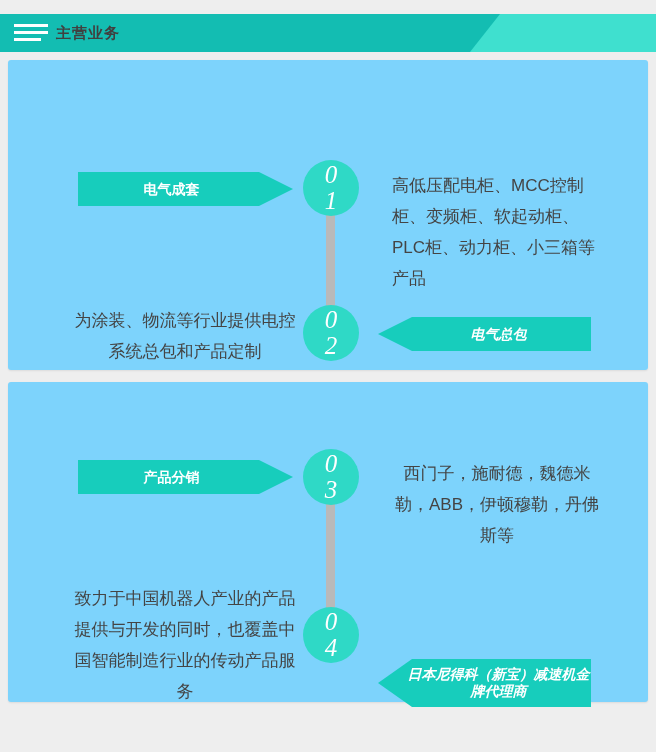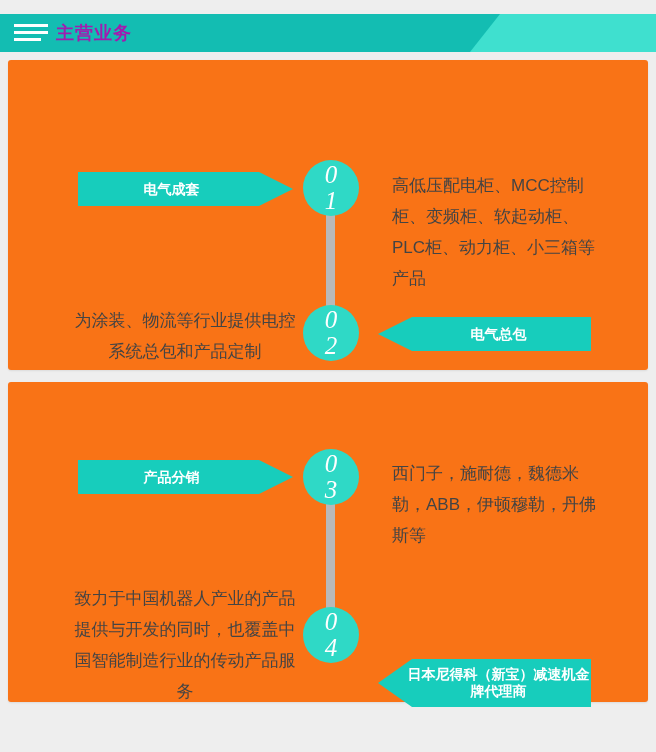--- a/index.html
+++ b/index.html
@@ -57,33 +57,33 @@
     background: #ffffff;
     margin-bottom: 4px;
   }
   .header-lines span:nth-child(1) { width: 34px; }
   .header-lines span:nth-child(2) { width: 34px; }
   .header-lines span:nth-child(3) { width: 27px; }
   .header-title {
     position: absolute;
     left: 56px;
     top: 9px;
-    color: #a21caf;
-    font-size: 18px;
+    color: #404040;
+    font-size: 15px;
     font-weight: bold;
     letter-spacing: 1px;
     line-height: 20px;
   }
 
   
   .card {
     position: absolute;
     left: 8px;
     width: 640px;
-    background: #f97316;
+    background: #7dd3fc;
     border-radius: 3px;
     box-shadow: 0 1px 2px rgba(0,0,0,0.08);
   }
   #card-1 { top: 60px;  height: 310px; }
   #card-2 { top: 382px; height: 320px; }
 
   
   .rail {
     position: absolute;
     width: 9px;
@@ -128,20 +128,21 @@
     line-height: 17px;
     text-align: center;
   }
   .arrow.right {
     clip-path: polygon(0 0, calc(100% - 34px) 0, 100% 50%, calc(100% - 34px) 100%, 0 100%);
     padding-right: 28px;
   }
   .arrow.left {
     clip-path: polygon(34px 0, 100% 0, 100% 100%, 34px 100%, 0 50%);
     padding-left: 28px;
+    font-style: italic;
   }
   .arrow.tall { height: 48px; margin-top: 48px; }
 
   
   .desc {
     position: absolute;
     color: #444444;
     font-size: 17px;
     line-height: 31px;
   }
@@ -189,21 +190,21 @@
   <div class="card" id="card-2">
     <div class="rail" id="rail-2"></div>
 
     <div class="arrow right" style="left:70px; top:78px; width:215px;">
       <span>产品分销</span>
     </div>
     <div class="circle" style="left:295px; top:67px;">
       <span>0</span>
       <span>3</span>
     </div>
-    <div class="desc right-col" style="top:76px;">西门子，施耐德，魏德米勒，ABB，伊顿穆勒，丹佛斯等</div>
+    <div class="desc right-col" style="top:76px;text-align:center;">西门子，施耐德，魏德米勒，ABB，伊顿穆勒，丹佛斯等</div>
 
     <div class="desc left-col" style="top:201px;">致力于中国机器人产业的产品提供与开发的同时，也覆盖中国智能制造行业的传动产品服务</div>
     <div class="circle" style="left:295px; top:225px;">
       <span>0</span>
       <span>4</span>
     </div>
     <div class="arrow left tall" style="left:370px; top:229px; width:213px;">
       <span>日本尼得科（新宝）减速机金牌代理商</span>
     </div>
   </div>

